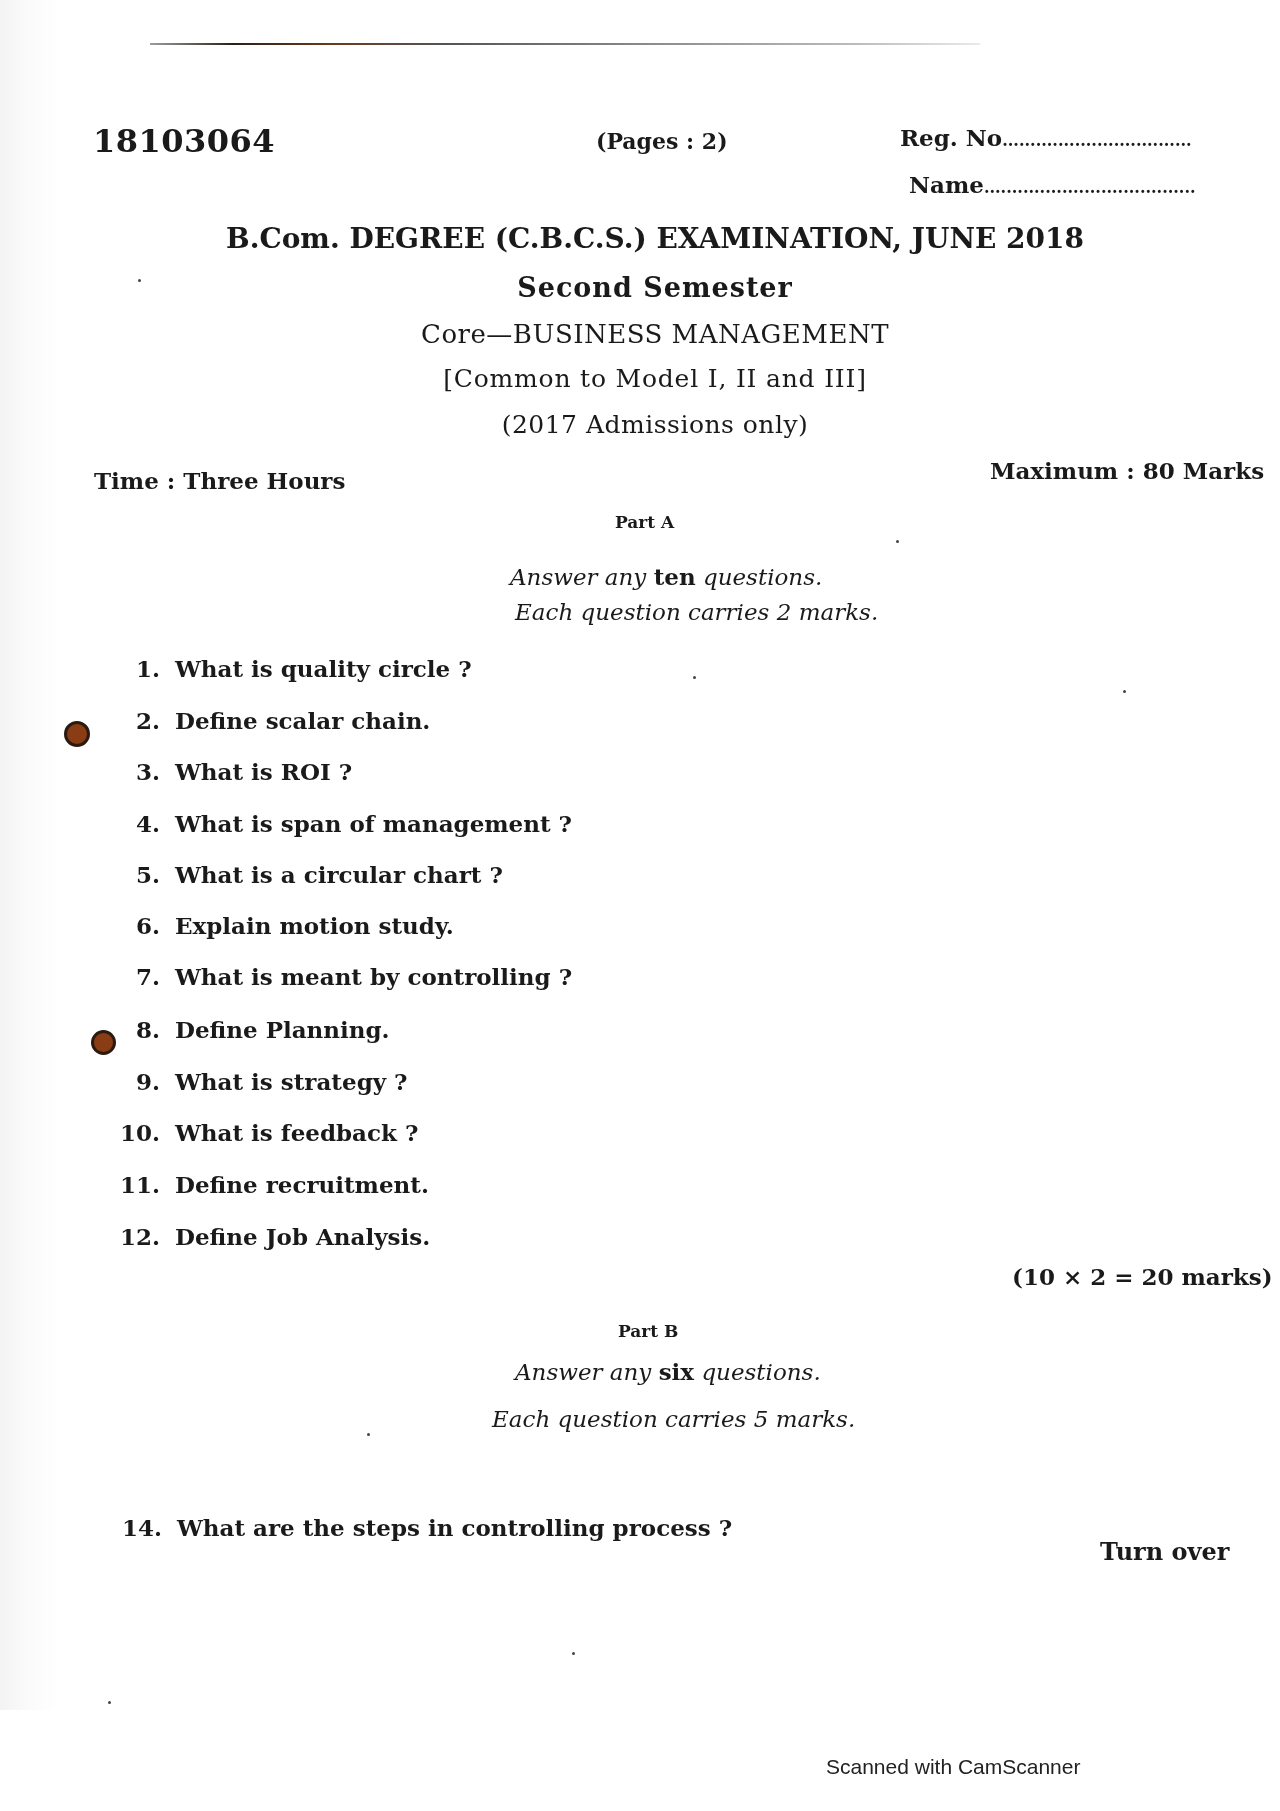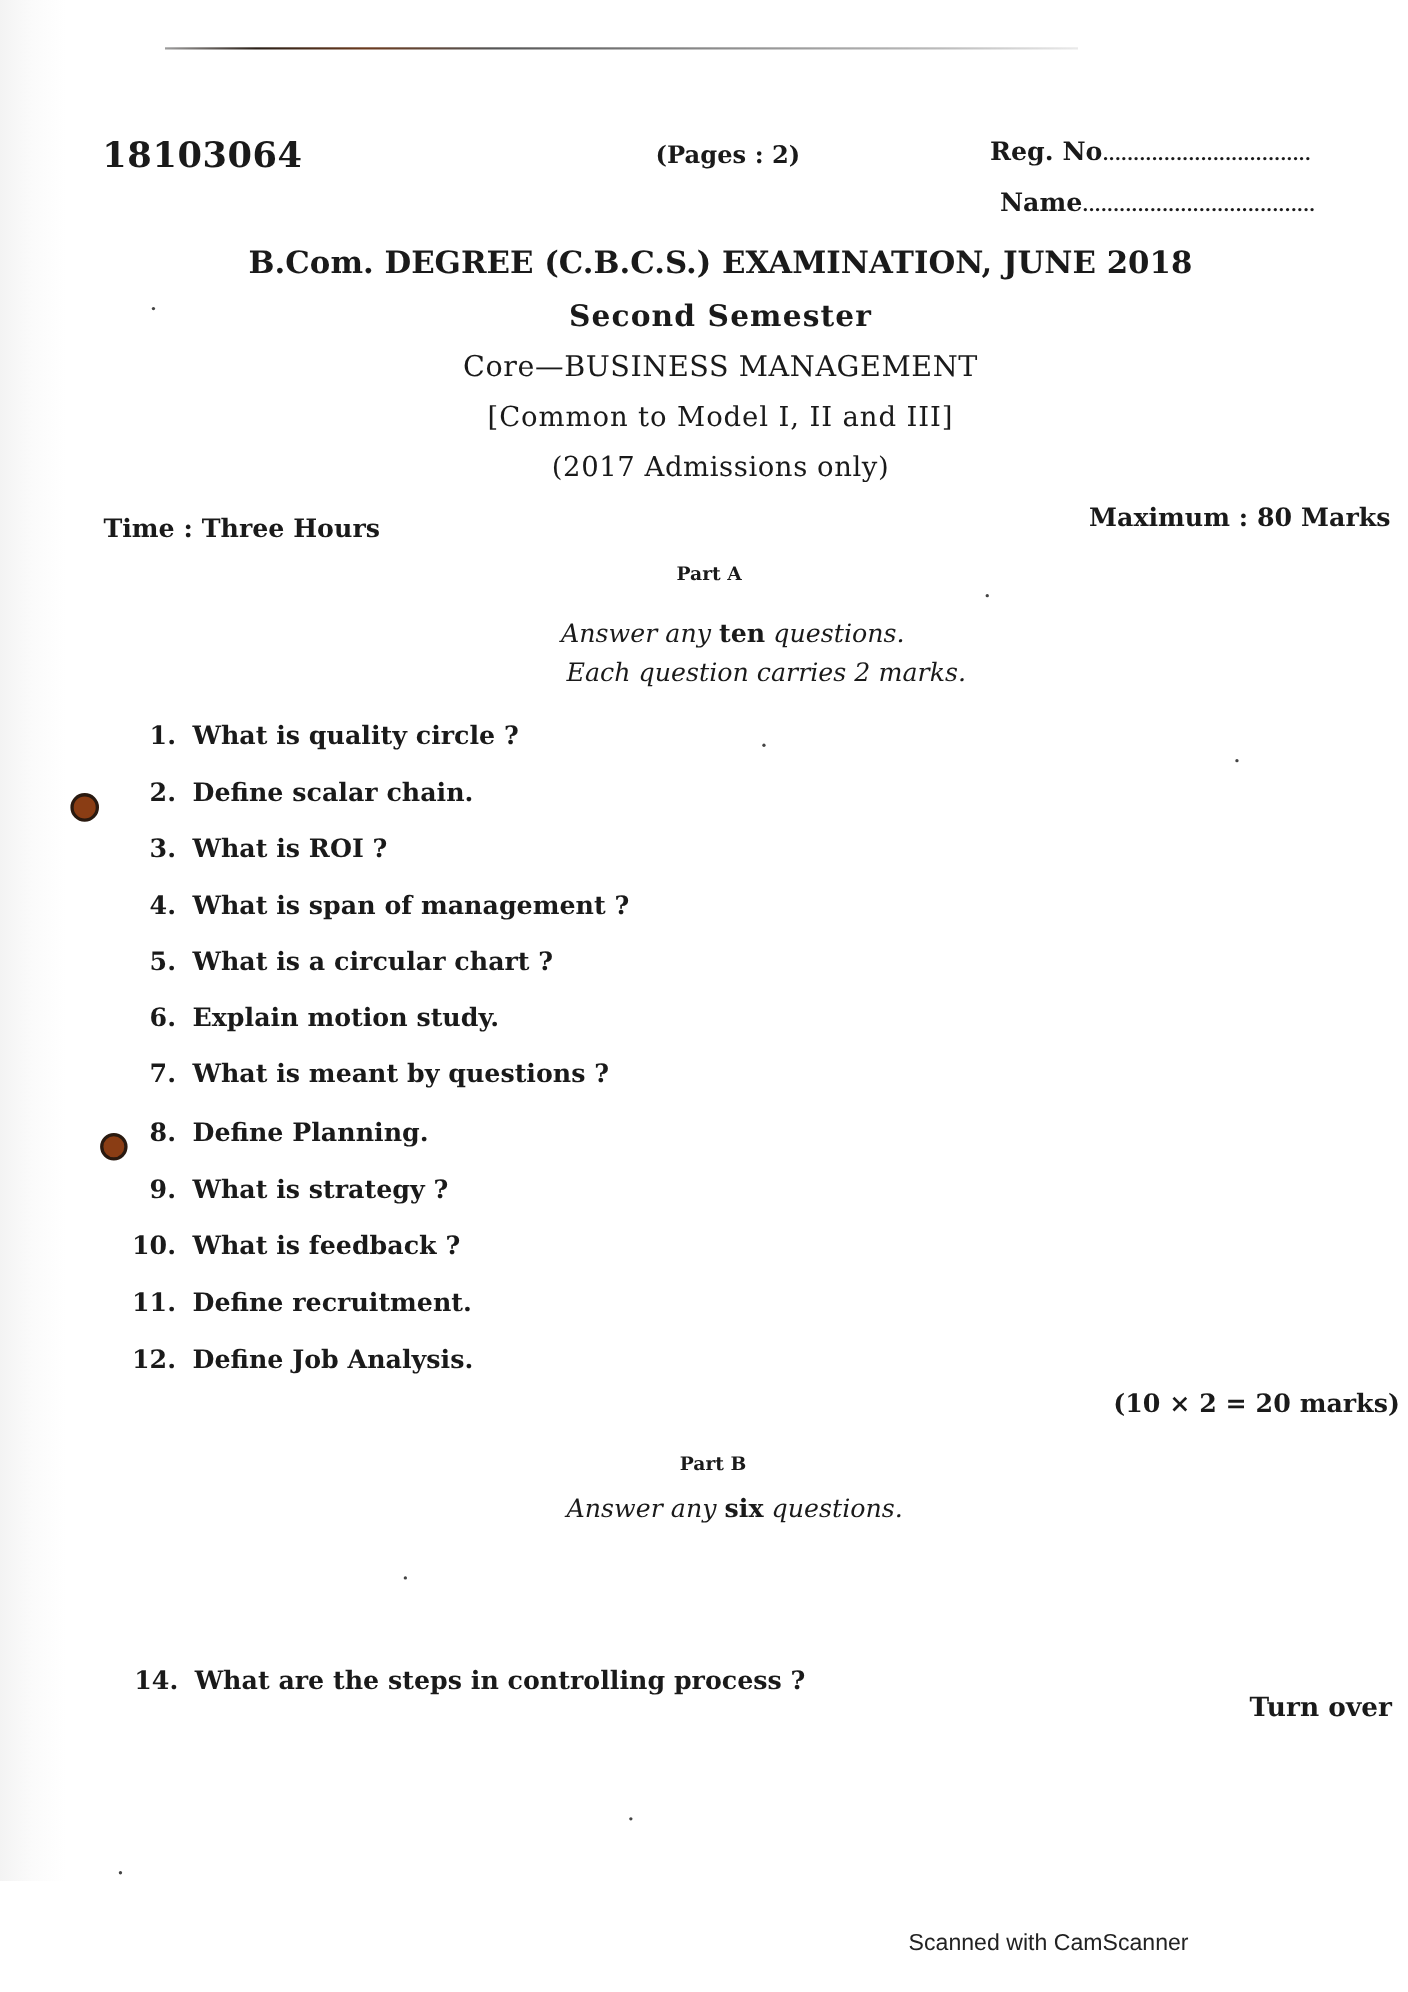--- a/index.html
+++ b/index.html
@@ -44,21 +44,21 @@
     .partB { left: 618px; top: 1321px; }
     .instr { font-size: 23px; font-style: italic; }
     .instr b { font-style: normal; font-weight: bold; }
     .instrA1 { left: 510px; top: 563px; }
     .instrA2 { left: 488px; top: 599px; margin-left: 27px; }
     .instrB1 { left: 515px; top: 1358px; text-align: center; }
     .instrB2 { left: 492px; top: 1406px; }
     .q { font-size: 23px; font-weight: bold; }
     .q .num { display: inline-block; width: 46px; text-align: right; margin-right: 15px; }
     .marks { left: 1012px; top: 1263px; font-size: 23px; font-weight: bold; }
-    .turn { left: 1100px; top: 1537px; font-size: 24px; font-weight: bold; margin-left: 36px; }
+    .turn { left: 1100px; top: 1537px; font-size: 24px; font-weight: bold; }
     .punch {
       position: absolute;
       width: 22px; height: 22px;
       border-radius: 50%;
       background: #8a3d14;
       border: 3px solid #2a1a10;
       box-sizing: border-box;
     }
     .punch1 { left: 64px; top: 721px; width: 26px; height: 26px; }
     .punch2 { left: 91px; top: 1030px; width: 25px; height: 25px; }
@@ -100,33 +100,34 @@
     <span>Answer any </span><b>ten</b><span> questions.</span>
   </div>
   <div class="abs instr instrA2">Each question carries 2 marks.</div>
 
   <div class="abs q" style="left:114px; top:655px;"><span class="num">1.</span><span>What is quality circle ?</span></div>
   <div class="abs q" style="left:114px; top:707px;"><span class="num">2.</span><span>Define scalar chain.</span></div>
   <div class="abs q" style="left:114px; top:758px;"><span class="num">3.</span><span>What is ROI ?</span></div>
   <div class="abs q" style="left:114px; top:810px;"><span class="num">4.</span><span>What is span of management ?</span></div>
   <div class="abs q" style="left:114px; top:861px;"><span class="num">5.</span><span>What is a circular chart ?</span></div>
   <div class="abs q" style="left:114px; top:912px;"><span class="num">6.</span><span>Explain motion study.</span></div>
-  <div class="abs q" style="left:114px; top:963px;"><span class="num">7.</span><span>What is meant by questions ?</span></div>
+  <div class="abs q" style="left:114px; top:963px;"><span class="num">7.</span><span>What is meant by controlling ?</span></div>
   <div class="abs q" style="left:114px; top:1016px;"><span class="num">8.</span><span>Define Planning.</span></div>
   <div class="abs q" style="left:114px; top:1068px;"><span class="num">9.</span><span>What is strategy ?</span></div>
   <div class="abs q" style="left:114px; top:1119px;"><span class="num">10.</span><span>What is feedback ?</span></div>
   <div class="abs q" style="left:114px; top:1171px;"><span class="num">11.</span><span>Define recruitment.</span></div>
   <div class="abs q" style="left:114px; top:1223px;"><span class="num">12.</span><span>Define Job Analysis.</span></div>
 
   <div class="abs marks">(10 × 2 = 20 marks)</div>
 
   <div class="abs part partB">Part B</div>
   <div class="abs instr instrB1">
     <span>Answer any </span><b>six</b><span> questions.</span>
   </div>
+  <div class="abs instr instrB2">Each question carries 5 marks.</div>
 
   <div class="abs q" style="left:116px; top:1514px;"><span class="num">14.</span><span>What are the steps in controlling process ?</span></div>
 
   <div class="abs turn">Turn over</div>
 
   <div class="punch punch1"></div>
   <div class="punch punch2"></div>
 
   <div class="speck" style="left:138px; top:279px;"></div>
   <div class="speck" style="left:693px; top:676px;"></div>

